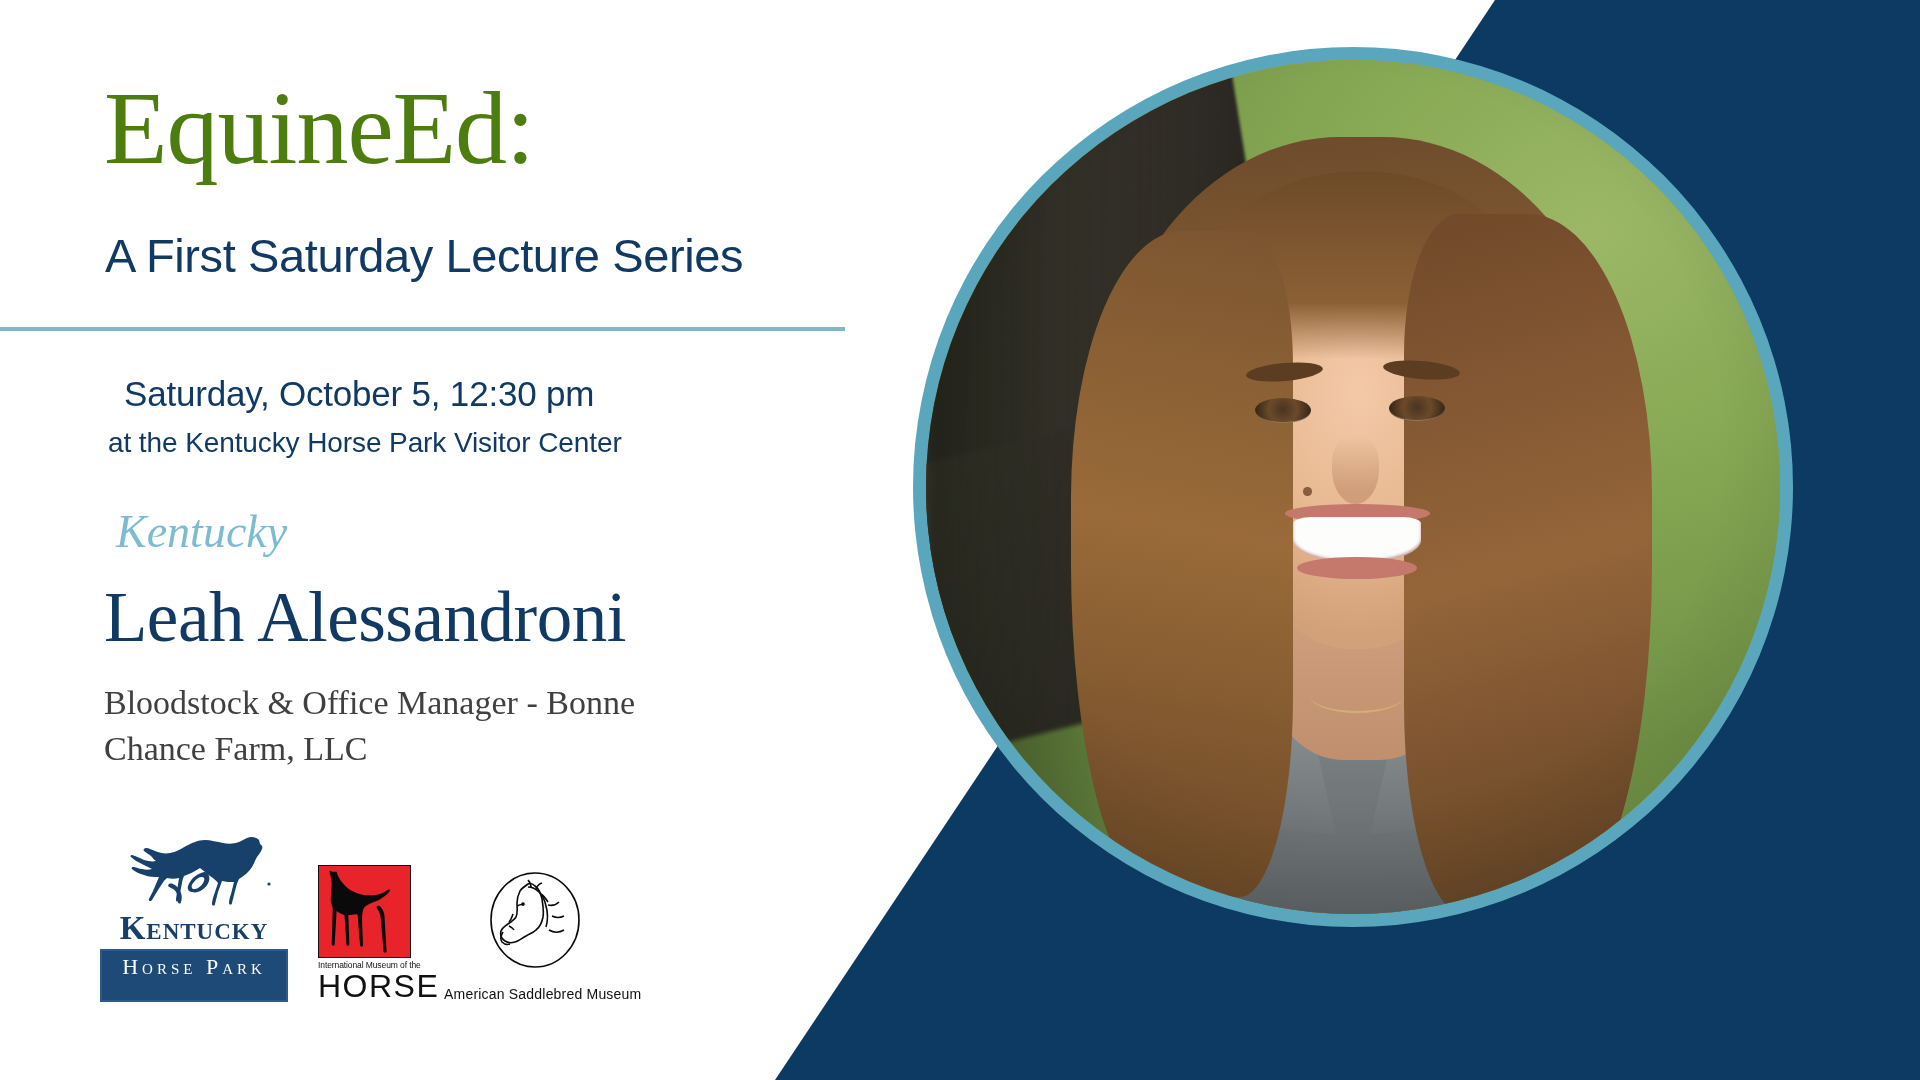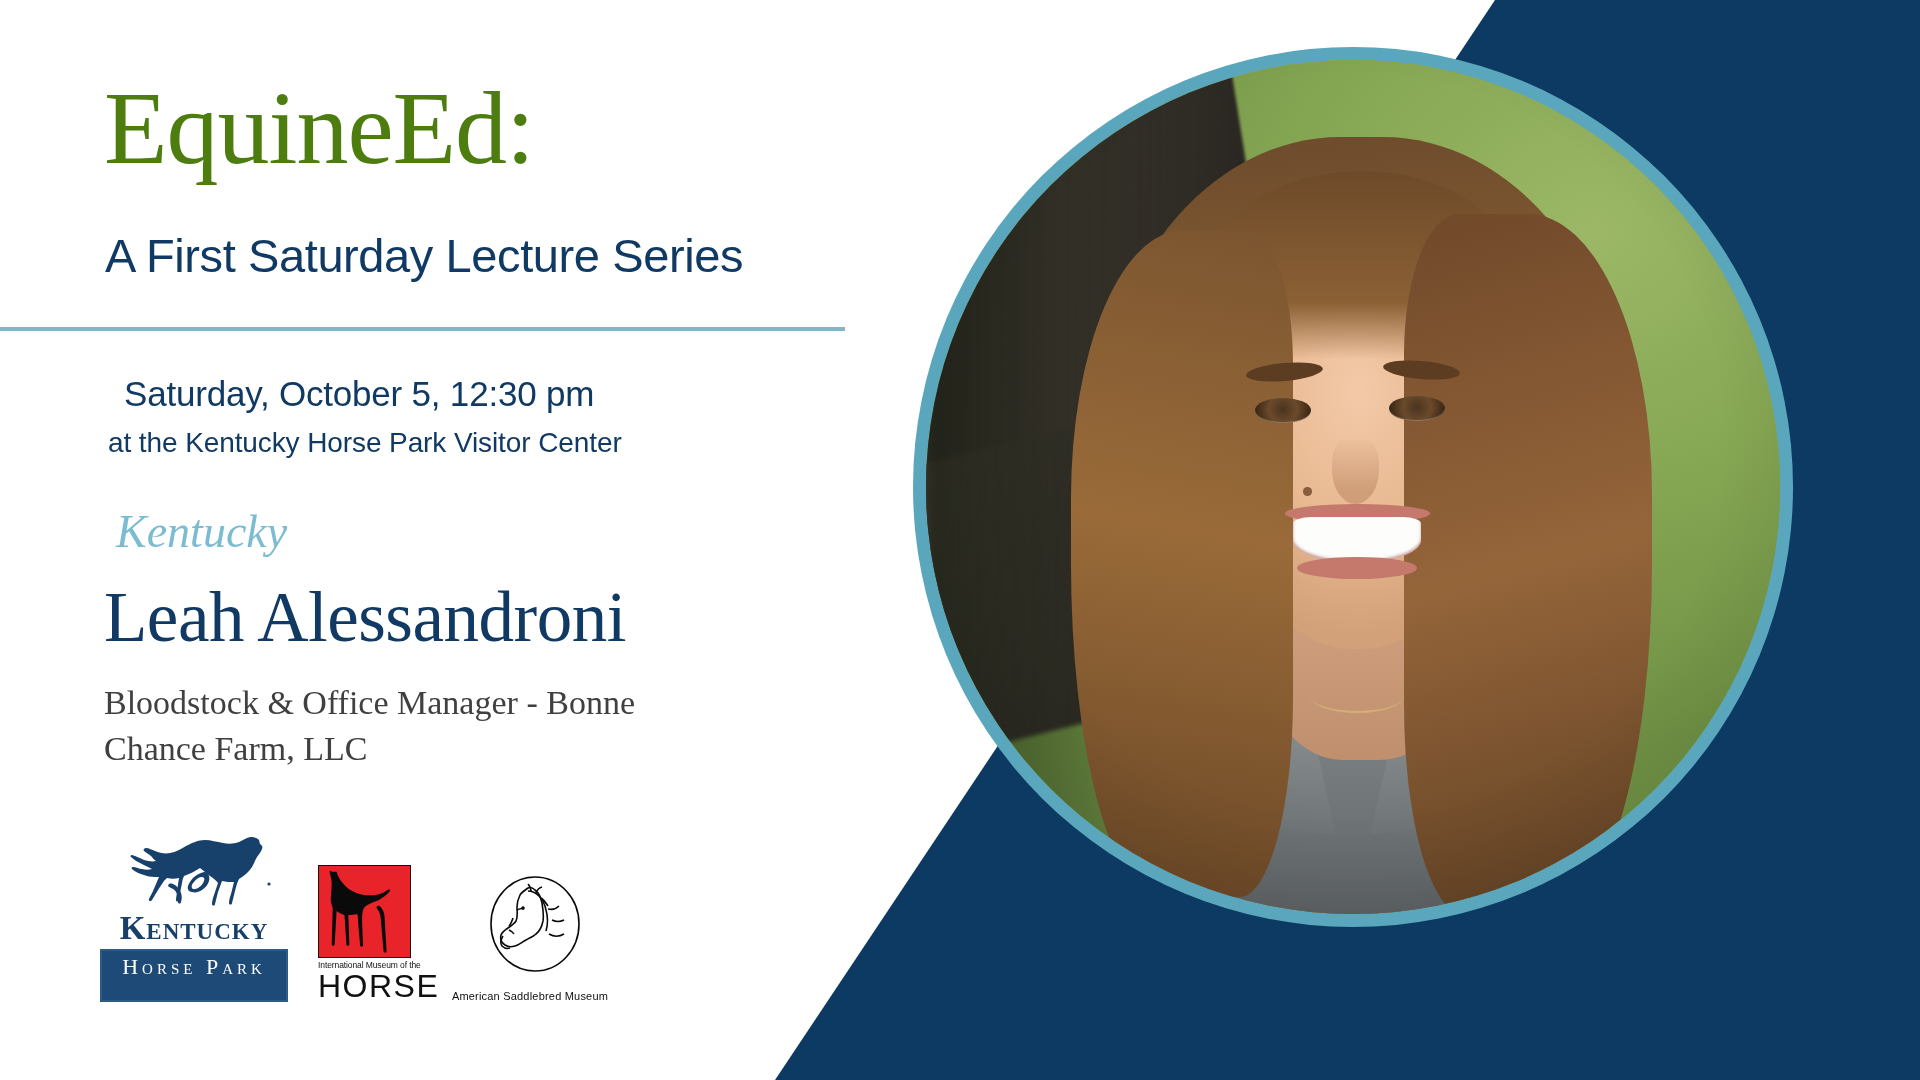--- a/index.html
+++ b/index.html
@@ -282,21 +282,21 @@
     white-space:nowrap; letter-spacing:-.1px;
   }
   .logo-imh .imh-word {
     font-size:32px; color:#111; line-height:1;
     letter-spacing:1.5px; margin-top:1px;
   }
 
   .logo-asm { width:172px; text-align:center; }
   .logo-asm svg { display:block; width:115px; height:100px; margin:0 auto; }
   .logo-asm .asm-word {
-    font-size:11px; color:#111; margin-top:16px; white-space:nowrap;
+    font-size:14px; color:#111; margin-top:16px; white-space:nowrap;
     letter-spacing:.2px;
     text-align:center;
   }
 </style>
 </head>
 <body>
 
 <div id="stage">
 
   <div class="navy-wedge"></div>

